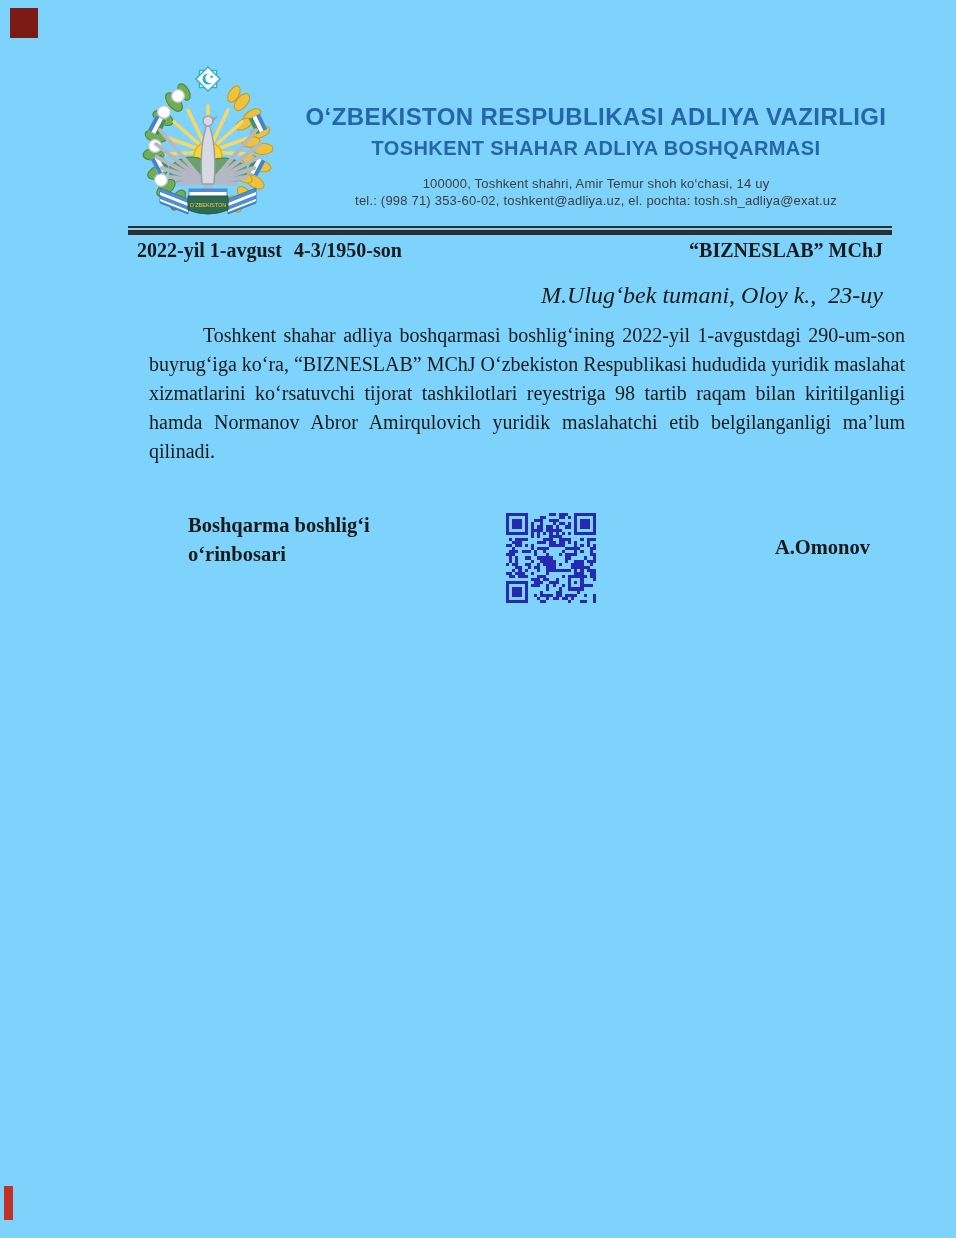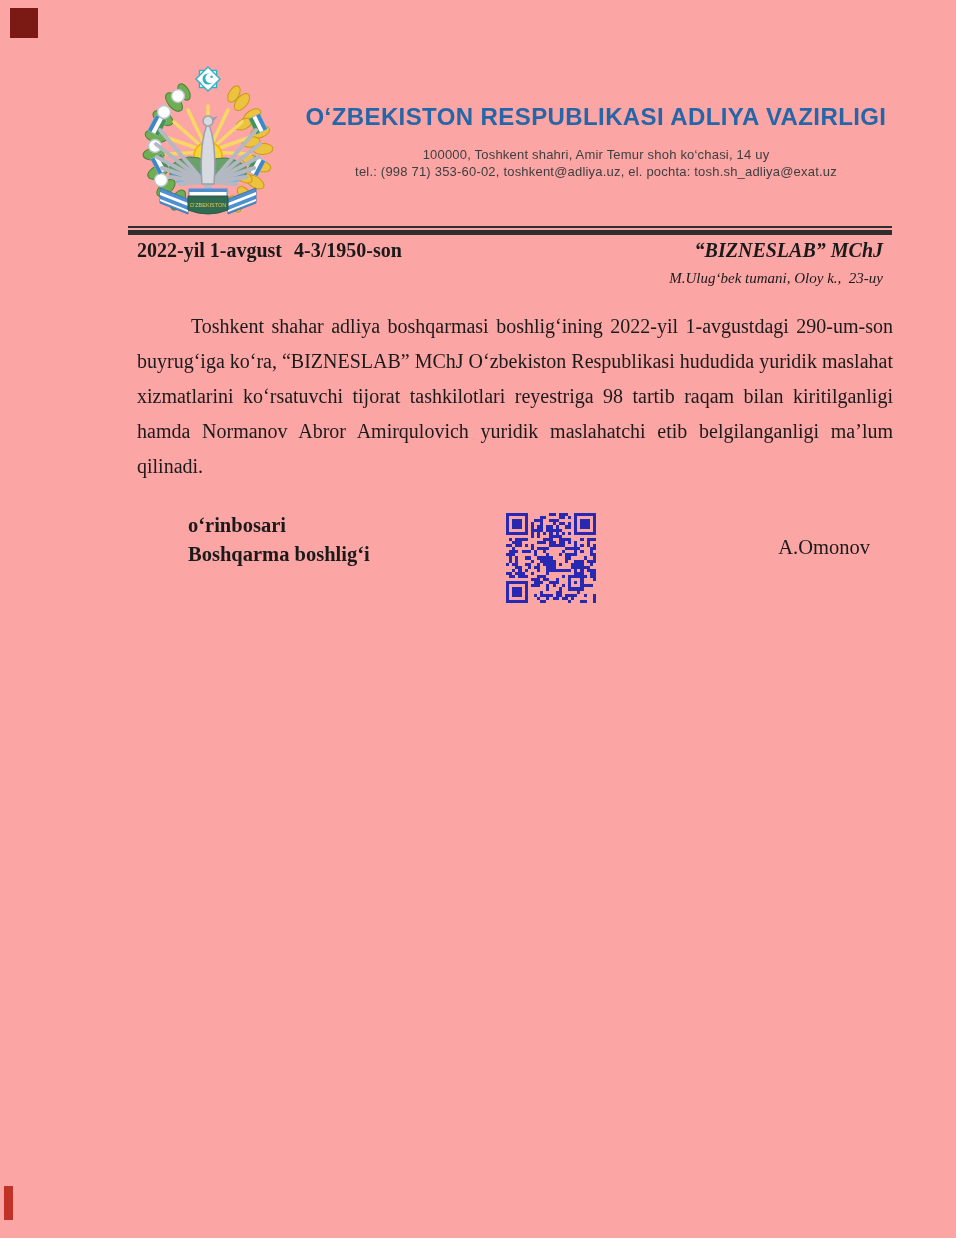--- a/index.html
+++ b/index.html
@@ -1,17 +1,17 @@
 <!DOCTYPE html>
 <html><head>
 <meta charset="utf-8">
 <style>
   html,body{margin:0;padding:0;background:#ffffff;}
   .page{
-    position:relative;width:956px;height:1238px;background:#fca5a5;overflow:hidden;
+    position:relative;width:956px;height:1238px;background:#7dd3fc;overflow:hidden;
     font-family:"Liberation Serif",serif;color:#1a1a1a;
   }
   
   .mark-tl{position:absolute;left:10px;top:8px;width:28px;height:30px;background:#7b1a15;}
   .mark-bl{position:absolute;left:4px;top:1186px;width:9px;height:34px;background:#c03127;}
   
   .emblem{position:absolute;left:130px;top:64px;width:156px;height:154px;}
   .headtext{position:absolute;left:296px;top:103px;width:600px;text-align:center;
     font-family:"Liberation Sans",sans-serif;}
   .t1{font-size:24px;font-weight:bold;color:#2566a8;letter-spacing:.4px;white-space:nowrap;}
@@ -20,30 +20,30 @@
   .addr div{white-space:nowrap;}
   
   .rule{position:absolute;left:128px;top:226px;width:764px;}
   .rule .thin{height:2px;background:#2e2e2e;}
   .rule .thick{height:5px;background:#2e2e2e;margin-top:2px;}
   
   .refrow{position:absolute;left:133px;top:239px;width:756px;}
   .refleft{position:absolute;left:4px;top:0;font-size:20px;font-weight:bold;white-space:nowrap;}
   .refleft .num{margin-left:12px;}
   .refright{position:absolute;right:6px;top:0;text-align:right;}
-  .recip-name{font-size:20px;font-weight:bold;white-space:pre;font-style:italic;}
-  .recip-addr{font-size:15px;font-style:italic;margin-top:8px;white-space:pre;}
+  .recip-name{font-size:20px;font-weight:bold;white-space:pre;}
+  .recip-addr{font-size:24px;font-style:italic;margin-top:20px;white-space:pre;}
   
-  .bodytext{position:absolute;left:133px;top:305px;width:756px;margin:4px;
-    font-size:20px;line-height:35px;text-align:justify;text-indent:54px;color:#1b1b1b;}
+  .bodytext{position:absolute;left:133px;top:305px;width:756px;margin:16px;
+    font-size:20px;line-height:29px;text-align:justify;text-indent:54px;color:#1b1b1b;}
   
   .sig-title{position:absolute;left:188px;top:511px;font-size:20.5px;font-weight:bold;line-height:28.5px;}
   .qr{position:absolute;left:506px;top:513px;width:90px;height:90px;}
   .signer{position:absolute;left:700px;top:536px;width:170px;text-align:right;
-    font-size:20.5px;font-weight:normal;white-space:nowrap;}
+    font-size:20.5px;font-weight:bold;white-space:nowrap;}
 </style>
 </head>
 <body>
 
 <div class="page">
 
   <div class="mark-tl"></div>
   <div class="mark-bl"></div>
 
   <div class="emblem">
@@ -169,20 +169,21 @@
         <rect x="59" y="125" width="38" height="8" fill="#ffffff" stroke="#4e8fd0" stroke-width="1"></rect>
         <rect x="59" y="125" width="38" height="3" fill="#4e8fd0"></rect>
         <path d="M 58 132 L 98 132 L 98 146 Q 78 154 58 146 Z" fill="#2f6b52" stroke="#275a45" stroke-width="1"></path>
         <text id="ribbon-text" x="78" y="143" text-anchor="middle" font-size="5.5" font-family="Liberation Sans, sans-serif" fill="#f0c93f">O‘ZBEKISTON</text>
       </g>
     </svg>
   </div>
 
   <div class="headtext">
     <div class="t1">O‘ZBEKISTON RESPUBLIKASI ADLIYA VAZIRLIGI</div>
+    <div class="t2">TOSHKENT SHAHAR ADLIYA BOSHQARMASI</div>
     <div class="addr">
       <div>100000, Toshkent shahri, Amir Temur shoh ko‘chasi, 14 uy</div>
       <div>tel.: (998 71) 353-60-02, toshkent@adliya.uz, el. pochta: tosh.sh_adliya@exat.uz</div>
     </div>
   </div>
 
   <div class="rule">
     <div class="thin"></div>
     <div class="thick"></div>
   </div>
@@ -193,22 +194,22 @@
     </div>
     <div class="refright">
       <div class="recip-name">“BIZNESLAB” MChJ</div>
       <div class="recip-addr">M.Ulug‘bek tumani, Oloy k.,  23-uy</div>
     </div>
   </div>
 
   <p class="bodytext">Toshkent shahar adliya boshqarmasi boshlig‘ining 2022-yil 1-avgustdagi 290-um-son buyrug‘iga ko‘ra, “BIZNESLAB” MChJ O‘zbekiston Respublikasi hududida yuridik maslahat xizmatlarini ko‘rsatuvchi tijorat tashkilotlari reyestriga 98 tartib raqam bilan kiritilganligi hamda Normanov Abror Amirqulovich yuridik maslahatchi etib belgilanganligi ma’lum qilinadi.</p>
 
   <div class="sig-title">
+    <div>Boshqarma boshlig‘i</div>
     <div>o‘rinbosari</div>
-    <div>Boshqarma boshlig‘i</div>
   </div>
 
   <div class="qr">
     <svg id="qr-svg" width="90" height="90" viewBox="0 0 90 90" shape-rendering="crispEdges" xmlns="http://www.w3.org/2000/svg">
         <rect x="0.00" y="0.00" width="3.10" height="3.10" fill="#2829b2"></rect>
         <rect x="3.10" y="0.00" width="3.10" height="3.10" fill="#2829b2"></rect>
         <rect x="6.21" y="0.00" width="3.10" height="3.10" fill="#2829b2"></rect>
         <rect x="9.31" y="0.00" width="3.10" height="3.10" fill="#2829b2"></rect>
         <rect x="12.41" y="0.00" width="3.10" height="3.10" fill="#2829b2"></rect>
         <rect x="15.52" y="0.00" width="3.10" height="3.10" fill="#2829b2"></rect>

